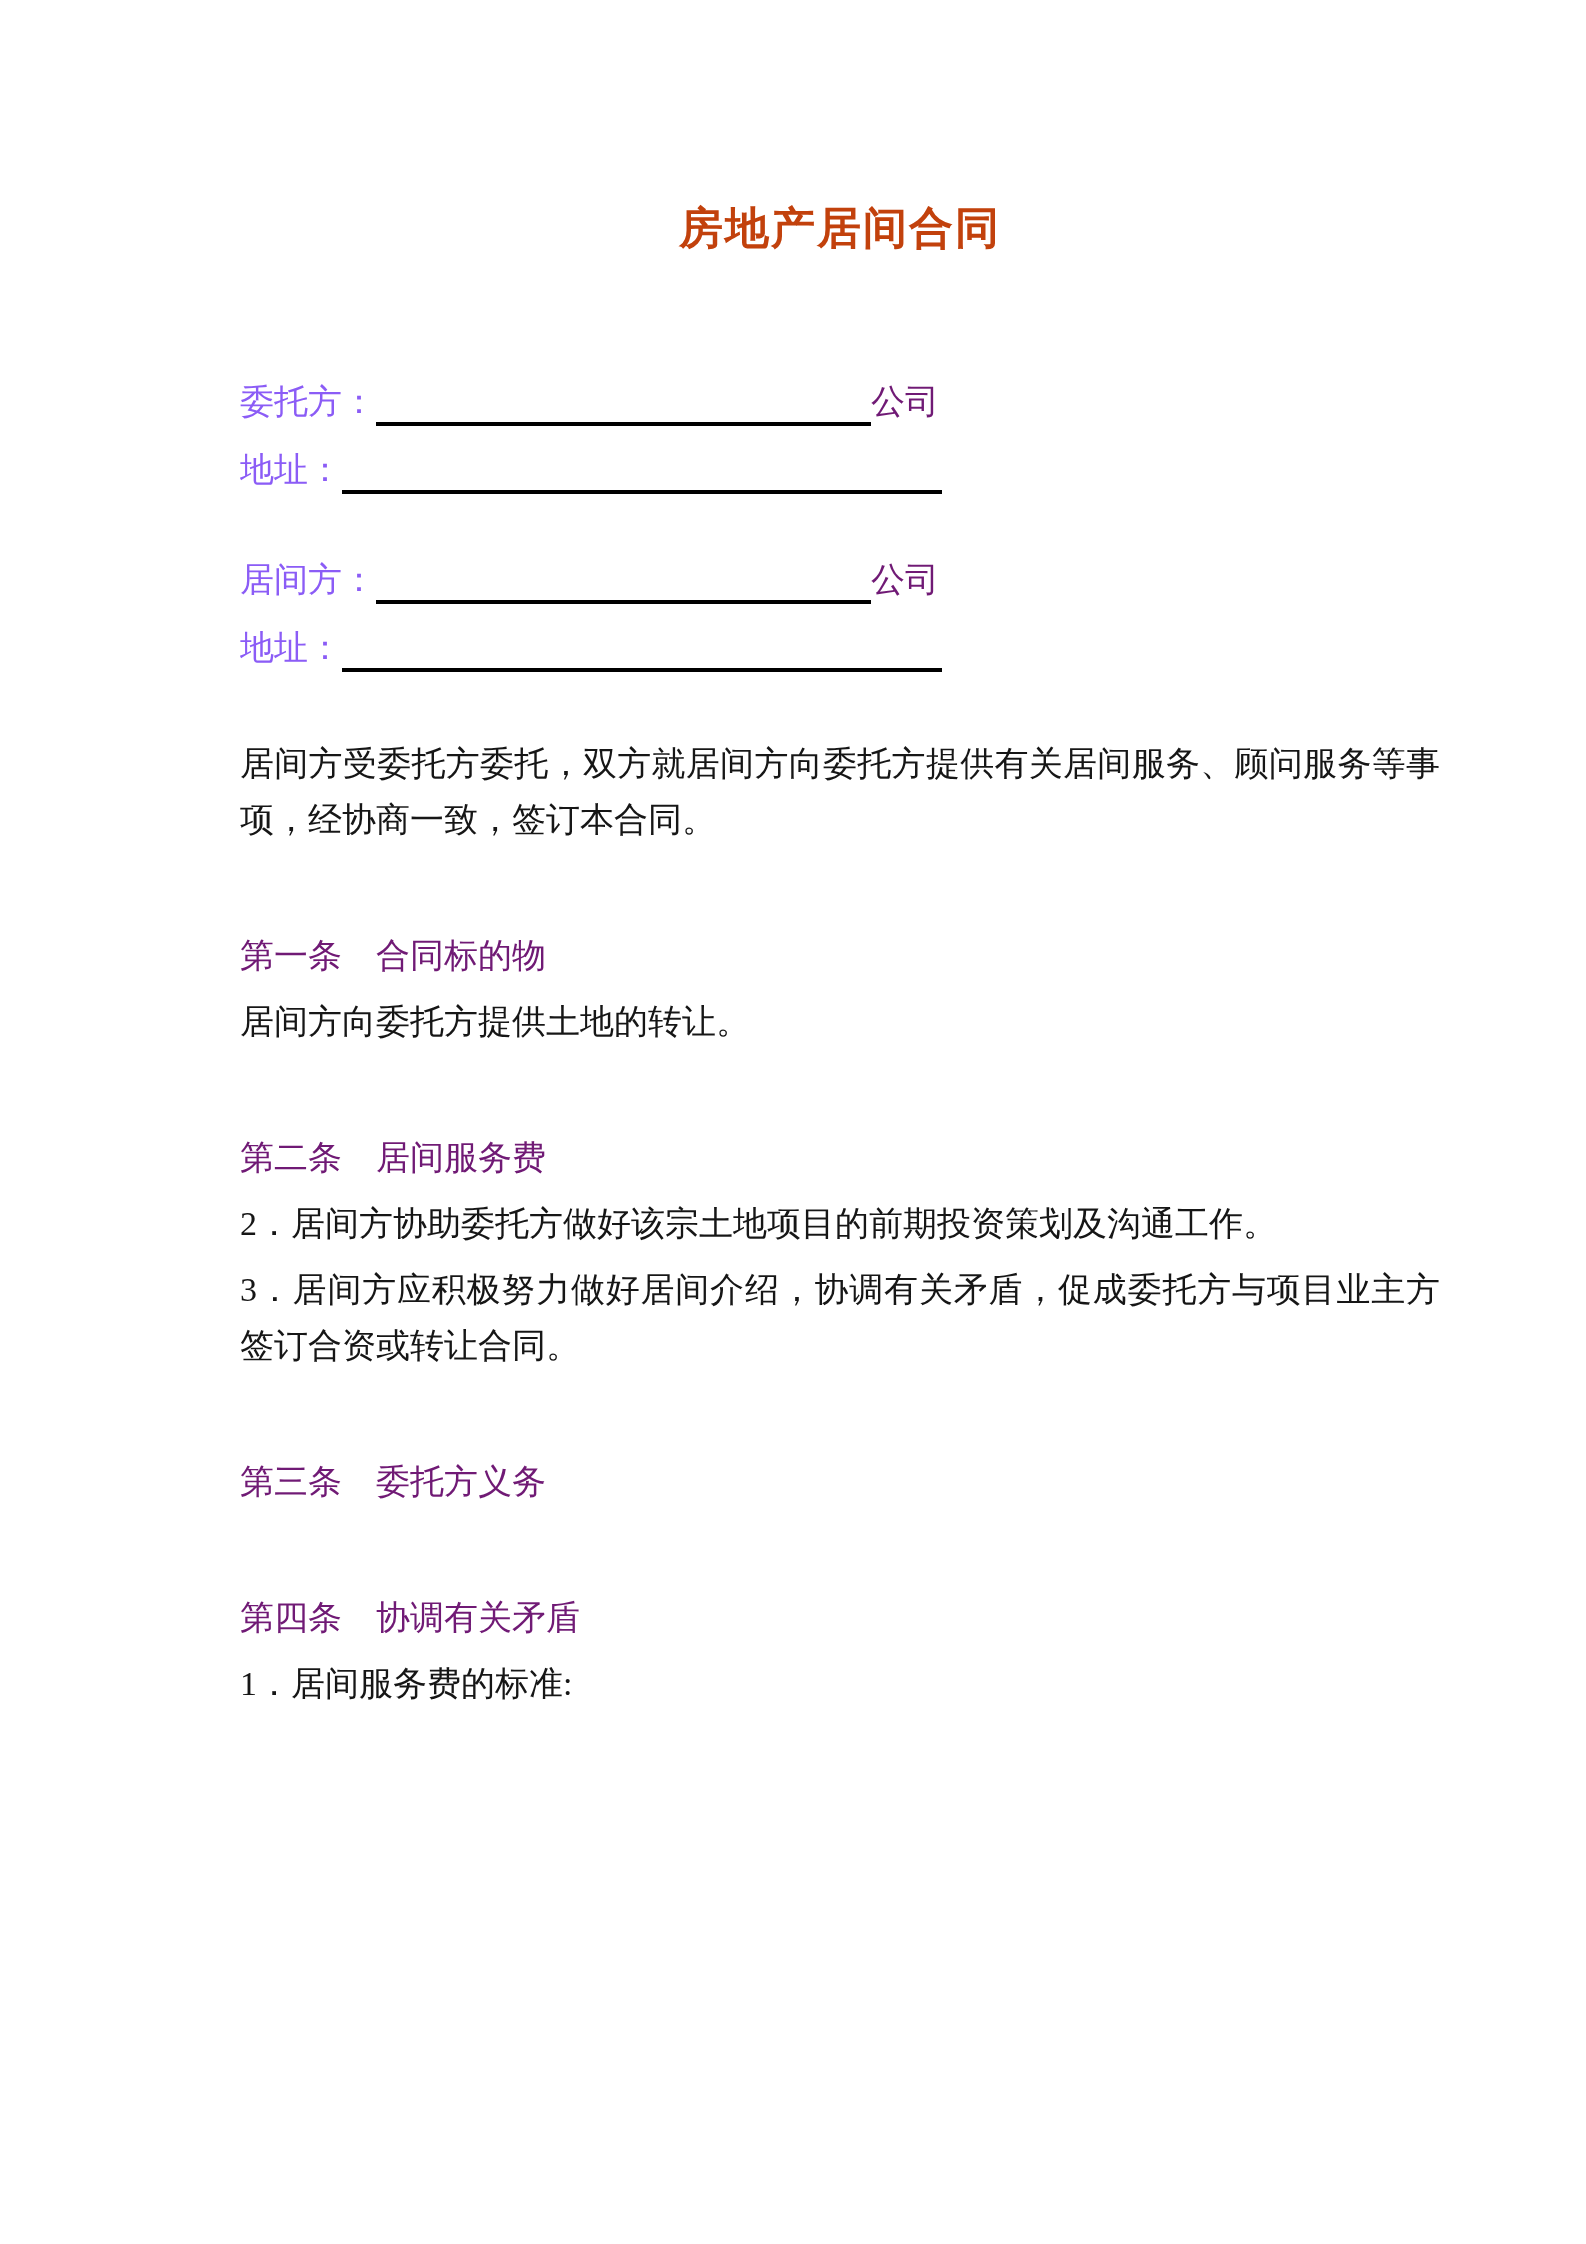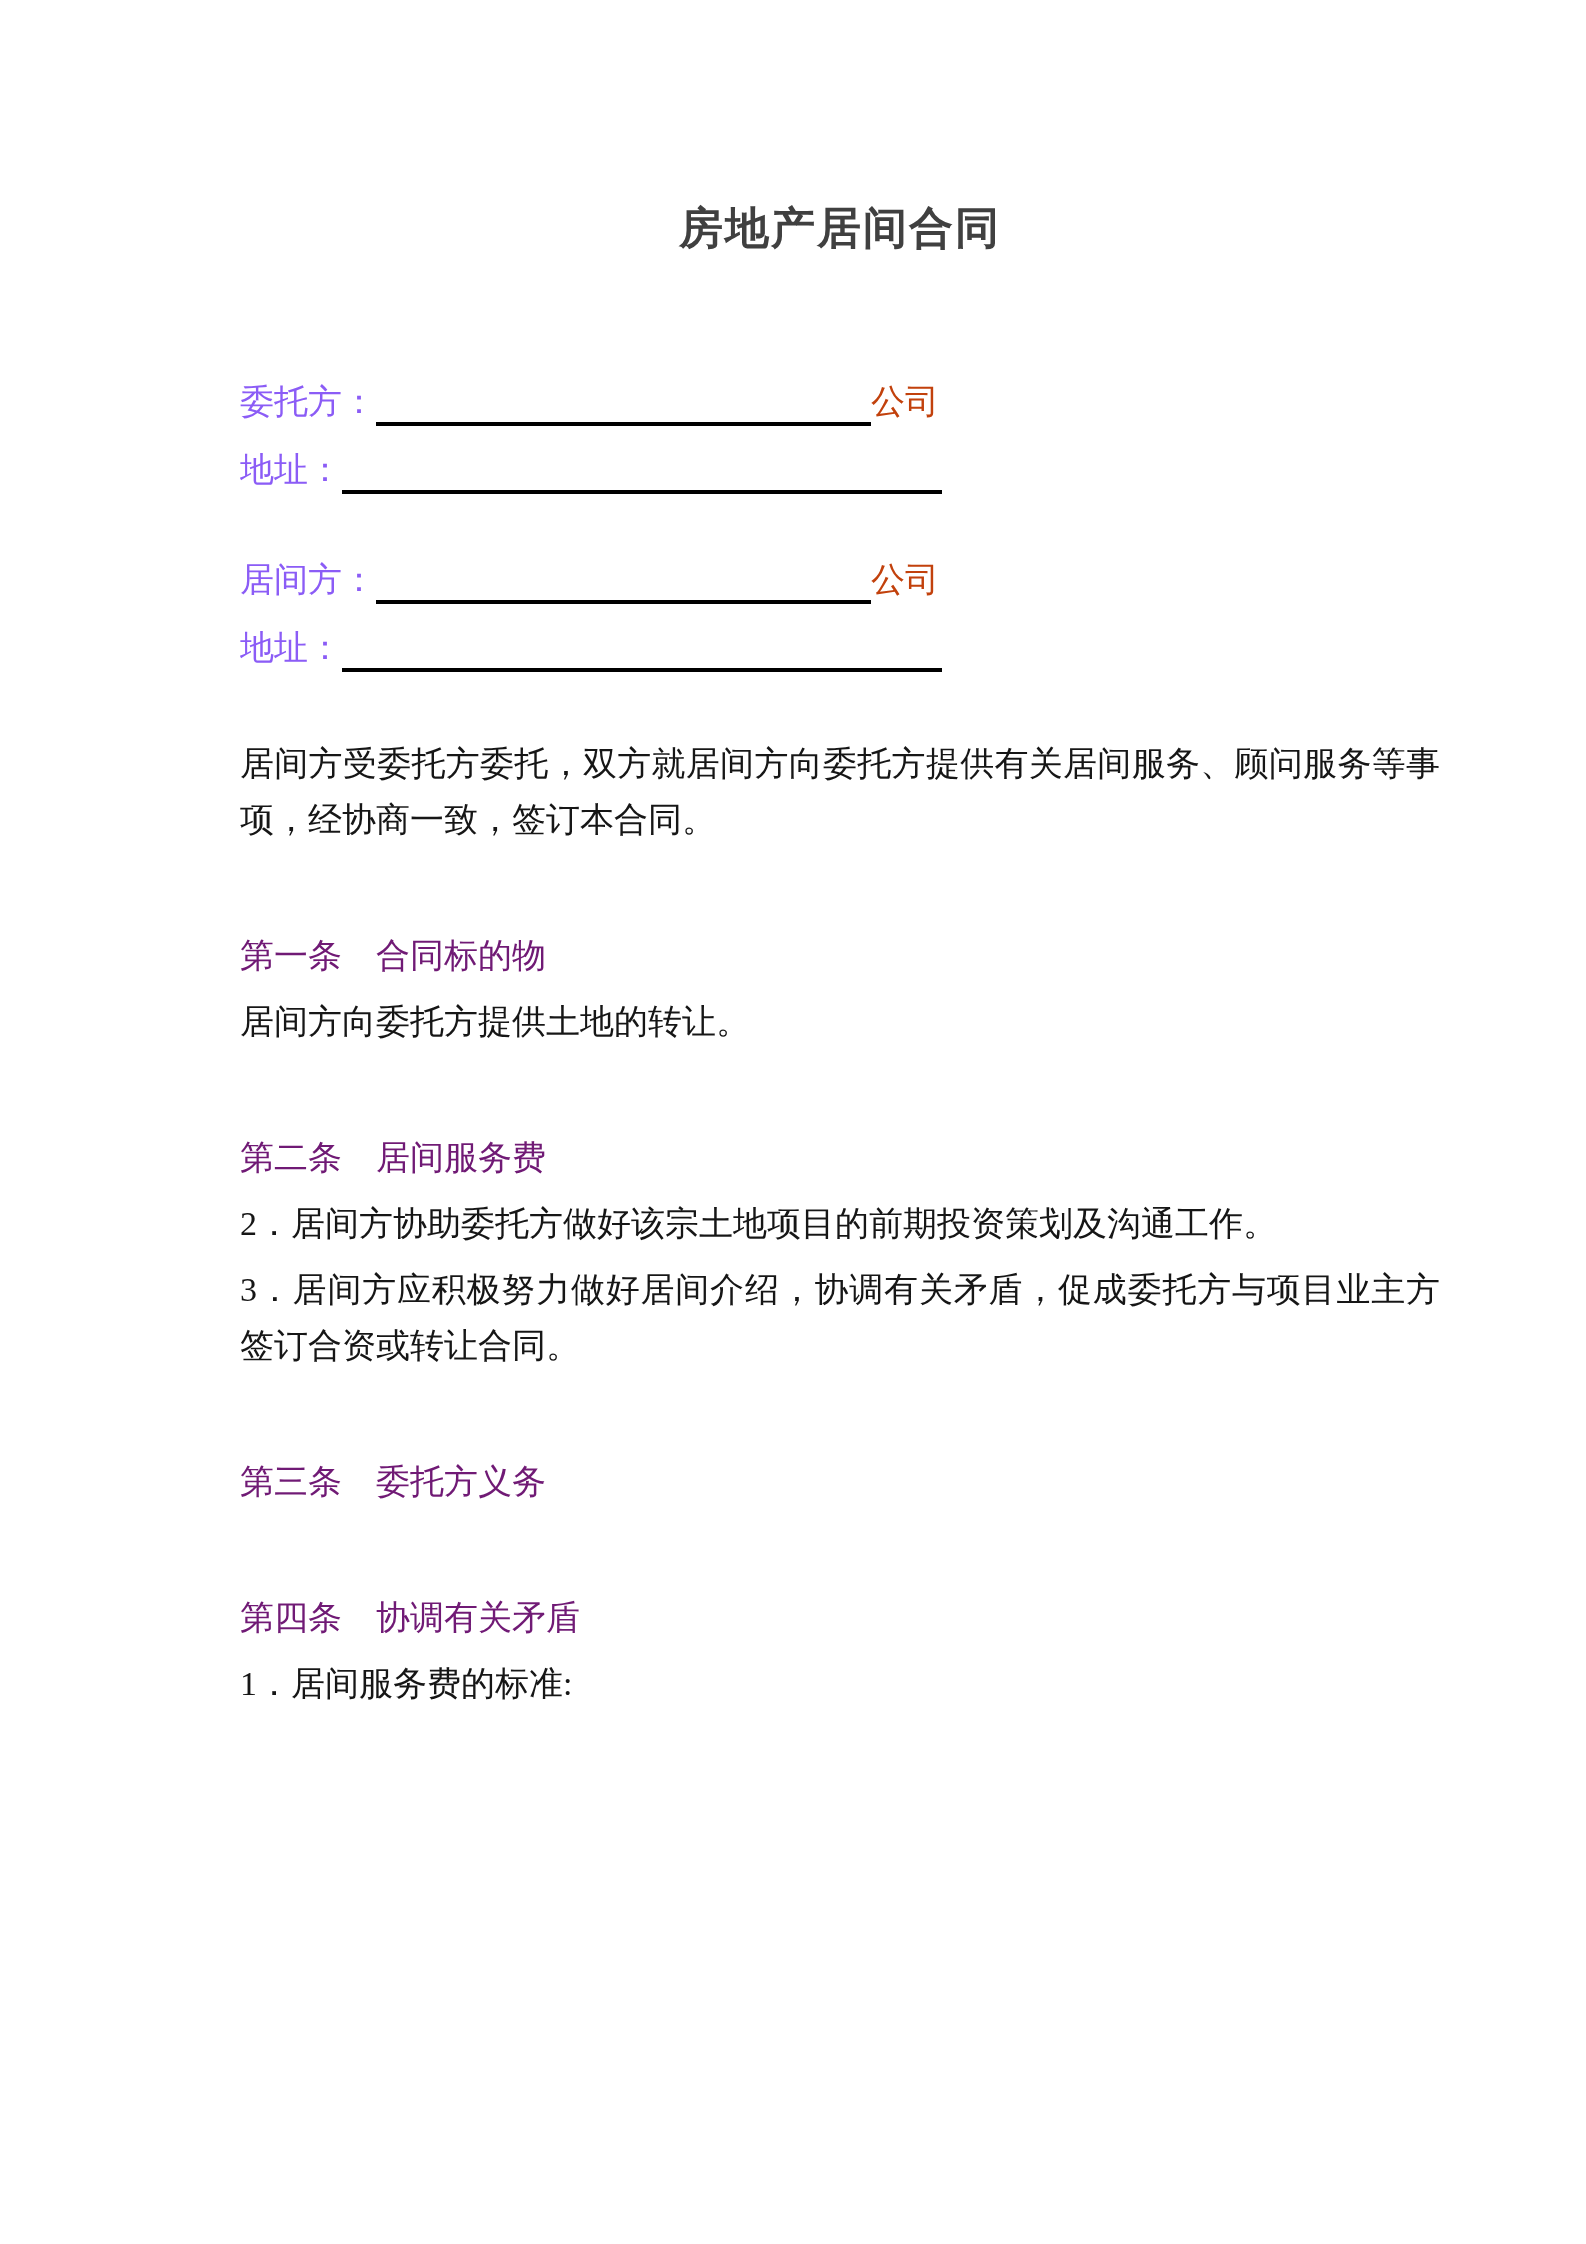--- a/index.html
+++ b/index.html
@@ -22,40 +22,40 @@
   .content {
     width: 1200px;
   }
   .title {
     margin: 198px 0 0 0;
     font-size: 44px;
     font-weight: bold;
     text-align: center;
     line-height: 62px;
     letter-spacing: 2px;
-    color: #404040;
+    color: #c2410c;
   }
   .party-block.first { margin-top: 118px; }
   .party-block.second { margin-top: 62px; }
   .field-row {
     height: 48px;
     line-height: 48px;
     margin-bottom: 20px;
     white-space: nowrap;
   }
   .field-label { color: #8b5cf6; }
   .blank-line {
     display: inline-block;
     height: 42px;
     border-bottom: 4px solid #000000;
     vertical-align: bottom;
   }
   .w-company { width: 495px; }
   .w-address { width: 600px; }
-  .suffix { color: #c2410c; }
+  .suffix { color: #701a75; }
   .intro { margin-top: 64px; }
   .para, .item {
     margin: 10px 0 0 0;
     line-height: 56px;
     text-align: justify;
     color: #161616;
   }
   .intro.para { margin-top: 64px; }
   .article-heading {
     margin: 80px 0 0 0;

